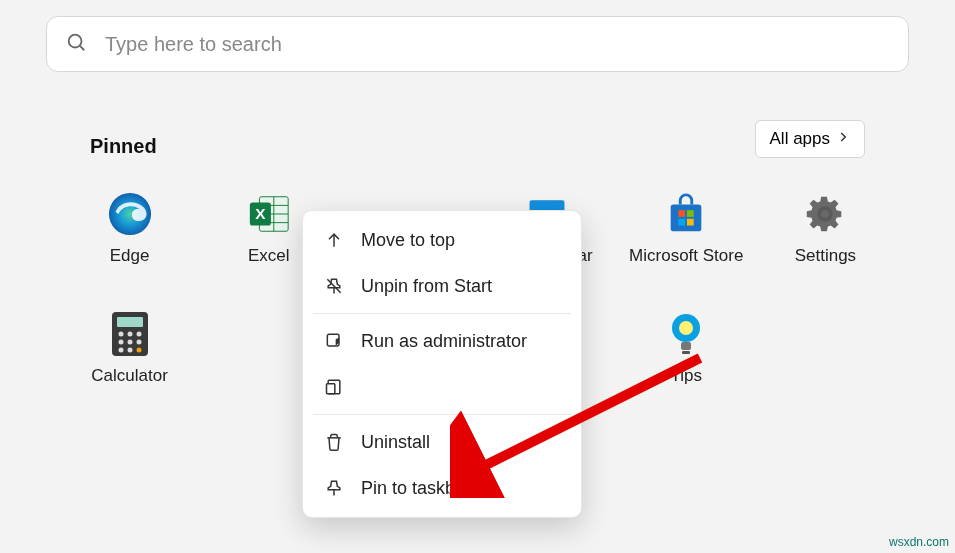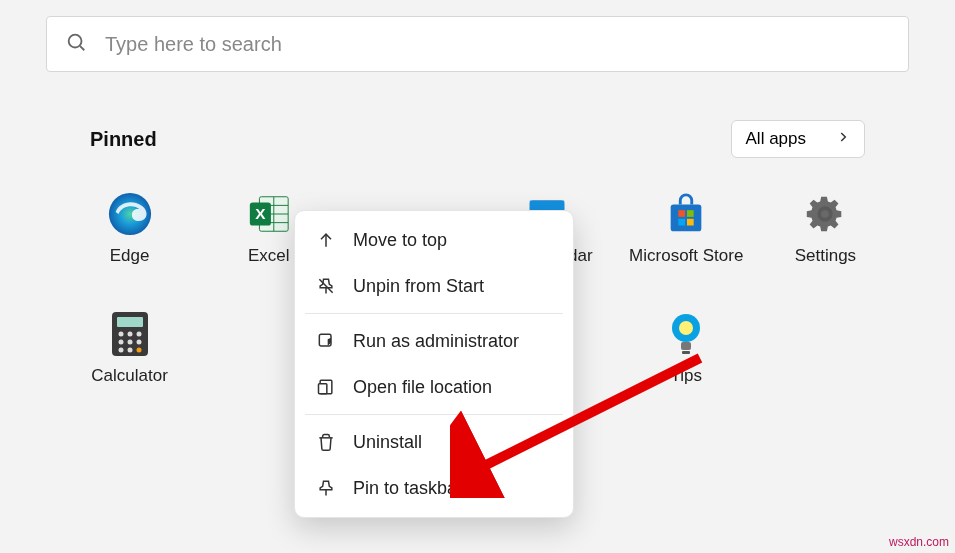--- a/index.html
+++ b/index.html
@@ -3,38 +3,38 @@
 <meta charset="utf-8">
 <style>
 * { margin: 0; padding: 0; box-sizing: border-box; font-family: 'Segoe UI', Tahoma, sans-serif; }
 body { background: #f3f3f3; width: 955px; height: 553px; overflow: hidden; position: relative; }
 
 .search-bar {
   margin: 16px 46px 0 46px;
   height: 56px;
   background: #fff;
   border: 1px solid #d6d6d6;
-  border-radius: 4px;
+  border-radius: 12px;
   display: flex;
   align-items: center;
   padding: 0 18px;
 }
 .search-bar .icon { color: #666; margin-right: 18px; }
 .search-bar input {
   flex: 1; border: none; outline: none; font-size: 20px; color: #555; background: transparent;
 }
 .search-bar input::placeholder { color: #888; }
 
 .header-row {
-  display: flex; align-items: center; justify-content: space-between;
+  display: flex; align-items: flex-end; justify-content: space-between;
   margin: 48px 90px 0 90px;
 }
 .header-row h2 { font-size: 20px; font-weight: 600; color: #111; }
 .all-apps {
-  display: flex; align-items: center; gap: 30px;
+  display: flex; align-items: center; gap: 6px;
   background: #fff; border: 1px solid #d6d6d6; border-radius: 6px;
   padding: 8px 14px; font-size: 17px; cursor: pointer;
 }
 
 .grid {
   margin: 24px 60px 0 60px;
   display: grid;
   grid-template-columns: repeat(6, 1fr);
   row-gap: 28px;
 }
@@ -43,21 +43,21 @@
   cursor: pointer; padding: 8px 4px;
 }
 .app .icon-box {
   width: 48px; height: 48px; display: flex; align-items: center; justify-content: center;
   margin-bottom: 8px;
 }
 .app .label { font-size: 17px; color: #222; white-space: nowrap; }
 
 .context-menu {
   position: absolute;
-  left: 294px; top: 210px;
+  left: 302px; top: 210px;
   width: 280px;
   background: #fff;
   border: 1px solid #e5e5e5;
   border-radius: 10px;
   box-shadow: 0 10px 30px rgba(0,0,0,0.18);
   padding: 6px 0;
 }
 .context-menu .item {
   display: flex; align-items: center; gap: 16px;
   padding: 12px 20px; font-size: 18px; color: #222; cursor: pointer;
@@ -66,21 +66,21 @@
 .context-menu .micon { width: 22px; height: 22px; display:flex; align-items:center; justify-content:center; color:#333; }
 
 .arrow {
   position: absolute;
   left: 450px; top: 348px;
   pointer-events: none;
 }
 
 .watermark {
   position: absolute; right: 6px; bottom: 4px;
-  font-size: 12px; color: #be185d;
+  font-size: 12px; color: #0f766e;
 }
 </style>
 </head>
 <body>
 
 <div class="search-bar">
   <span class="icon">
     <svg width="22" height="22" viewBox="0 0 24 24" fill="none" stroke="currentColor" stroke-width="2">
         <circle cx="11" cy="11" r="7"></circle>
         <line x1="21" y1="21" x2="16.5" y2="16.5"></line>
@@ -268,21 +268,20 @@
     </span>
     <span>Run as administrator</span>
   </div>
   <div class="item">
     <span class="micon">
       <svg width="20" height="20" viewBox="0 0 24 24" fill="none" stroke="currentColor" stroke-width="1.8">
           <rect x="5" y="4" width="14" height="16" rx="1"></rect>
           <rect x="3" y="8" width="10" height="12" rx="1" fill="#fff"></rect>
         </svg>
     </span>
-    <span>Open file location</span>
   </div>
   <div class="sep"></div>
   <div class="item">
     <span class="micon">
       <svg width="20" height="20" viewBox="0 0 24 24" fill="none" stroke="currentColor" stroke-width="1.8">
           <polyline points="4 7 20 7"></polyline>
           <path d="M8 7V5a2 2 0 012-2h4a2 2 0 012 2v2"></path>
           <path d="M6 7l1 13a2 2 0 002 2h6a2 2 0 002-2l1-13"></path>
         </svg>
     </span>

